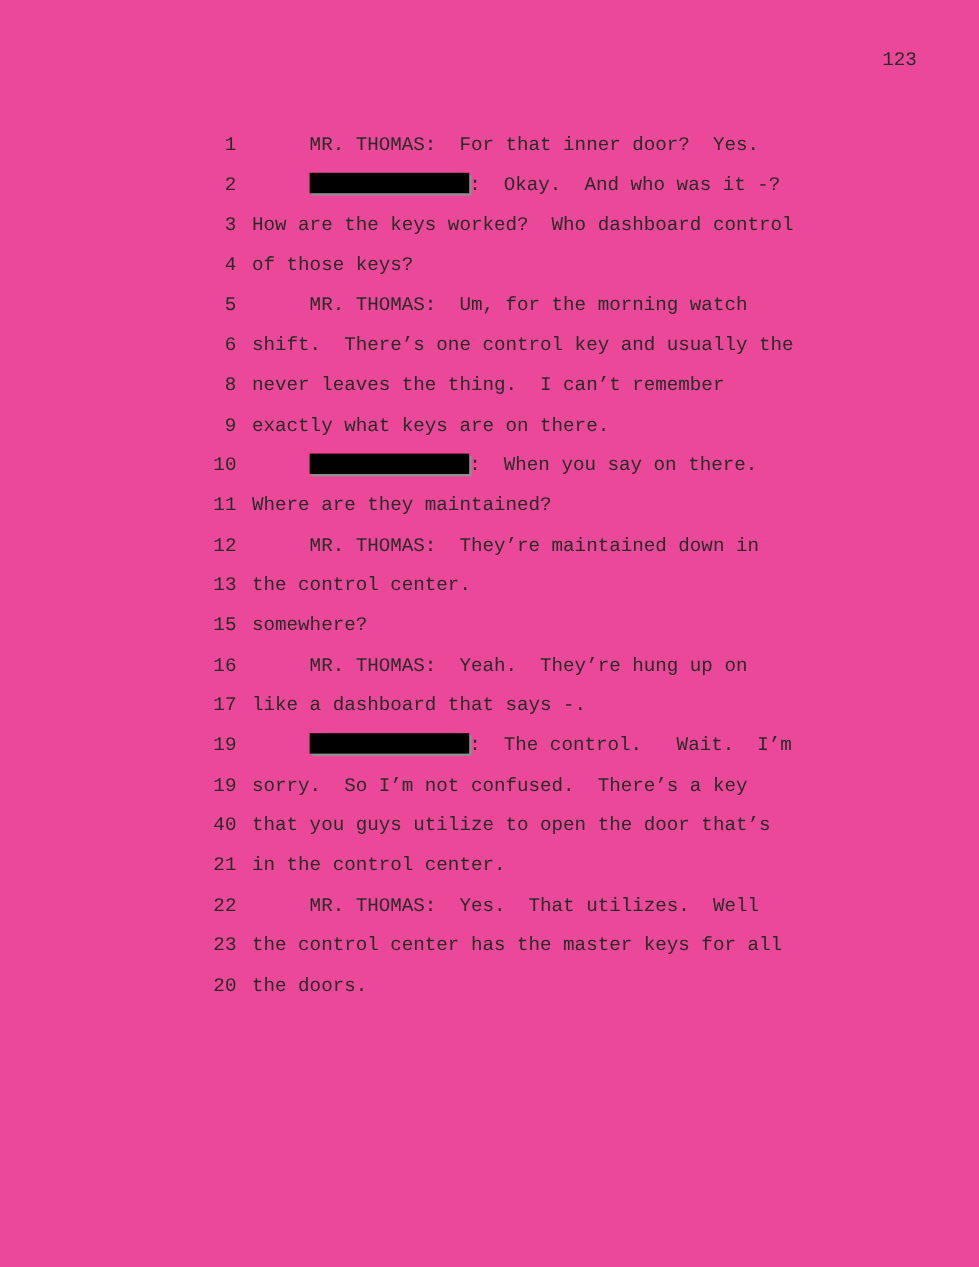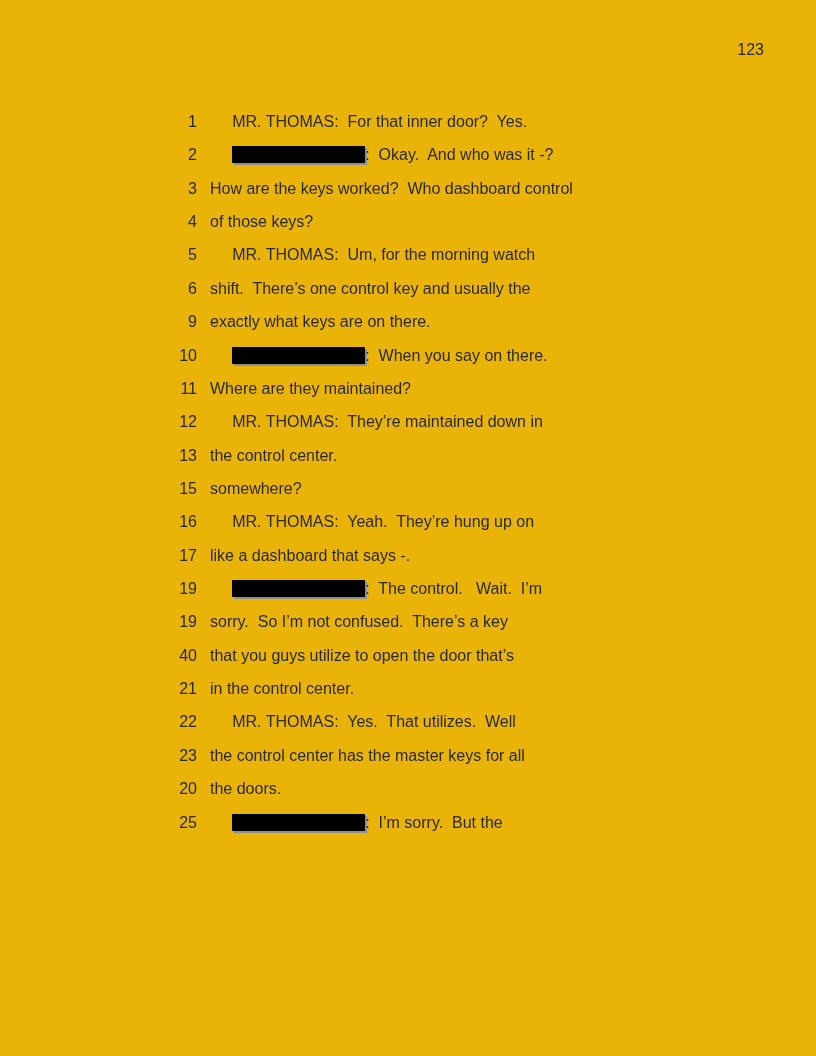--- a/index.html
+++ b/index.html
@@ -4,22 +4,22 @@
 <style>
   html, body {
     margin: 0;
     padding: 0;
     background: #ffffff;
   }
   .page {
     position: relative;
     width: 816px;
     height: 1056px;
-    background: #eab308;
-    font-family: Liberation Sans, sans-serif;
+    background: #ec4899;
+    font-family: Liberation Mono, monospace;
     font-size: 16px;
     color: #2a2a2a;
     overflow: hidden;
   }
   .page-number {
     position: absolute;
     top: 41px;
     right: 52px;
     line-height: 18px;
   }
@@ -60,30 +60,30 @@
 
 <div class="page">
   <div class="page-number">123</div>
   <div class="transcript-body">
       <div class="t-line"><span class="t-num">1</span><span class="t-content">     MR. THOMAS:  For that inner door?  Yes.</span></div>
       <div class="t-line"><span class="t-num">2</span><span class="t-content">     <span class="redaction" style="background: rgb(0, 0, 0);"></span>:  Okay.  And who was it -?</span></div>
       <div class="t-line"><span class="t-num">3</span><span class="t-content">How are the keys worked?  Who dashboard control</span></div>
       <div class="t-line"><span class="t-num">4</span><span class="t-content">of those keys?</span></div>
       <div class="t-line"><span class="t-num">5</span><span class="t-content">     MR. THOMAS:  Um, for the morning watch</span></div>
       <div class="t-line"><span class="t-num">6</span><span class="t-content">shift.  There’s one control key and usually the</span></div>
+      <div class="t-line"><span class="t-num">8</span><span class="t-content">never leaves the thing.  I can’t remember</span></div>
       <div class="t-line"><span class="t-num">9</span><span class="t-content">exactly what keys are on there.</span></div>
       <div class="t-line"><span class="t-num">10</span><span class="t-content">     <span class="redaction" style="background: rgb(0, 0, 0);"></span>:  When you say on there.</span></div>
       <div class="t-line"><span class="t-num">11</span><span class="t-content">Where are they maintained?</span></div>
       <div class="t-line"><span class="t-num">12</span><span class="t-content">     MR. THOMAS:  They’re maintained down in</span></div>
       <div class="t-line"><span class="t-num">13</span><span class="t-content">the control center.</span></div>
       <div class="t-line"><span class="t-num">15</span><span class="t-content">somewhere?</span></div>
       <div class="t-line"><span class="t-num">16</span><span class="t-content">     MR. THOMAS:  Yeah.  They’re hung up on</span></div>
       <div class="t-line"><span class="t-num">17</span><span class="t-content">like a dashboard that says -.</span></div>
       <div class="t-line"><span class="t-num">19</span><span class="t-content">     <span class="redaction" style="background: rgb(0, 0, 0);"></span>:  The control.   Wait.  I’m</span></div>
       <div class="t-line"><span class="t-num">19</span><span class="t-content">sorry.  So I’m not confused.  There’s a key</span></div>
       <div class="t-line"><span class="t-num">40</span><span class="t-content">that you guys utilize to open the door that’s</span></div>
       <div class="t-line"><span class="t-num">21</span><span class="t-content">in the control center.</span></div>
       <div class="t-line"><span class="t-num">22</span><span class="t-content">     MR. THOMAS:  Yes.  That utilizes.  Well</span></div>
       <div class="t-line"><span class="t-num">23</span><span class="t-content">the control center has the master keys for all</span></div>
       <div class="t-line"><span class="t-num">20</span><span class="t-content">the doors.</span></div>
-      <div class="t-line"><span class="t-num">25</span><span class="t-content">     <span class="redaction" style="background: rgb(0, 0, 0);"></span>:  I’m sorry.  But the</span></div>
     </div>
 </div>
 
 </body></html>

